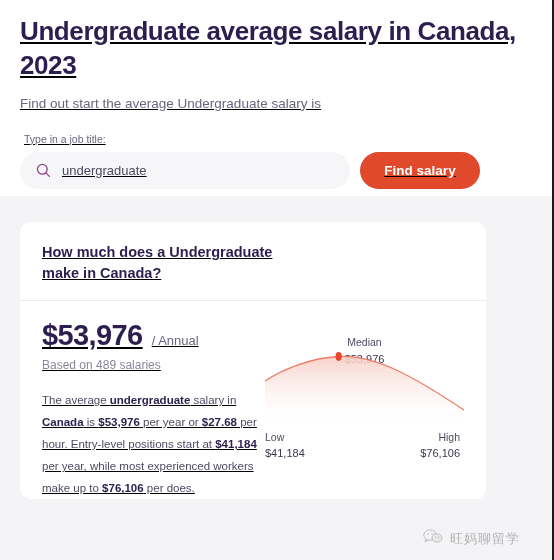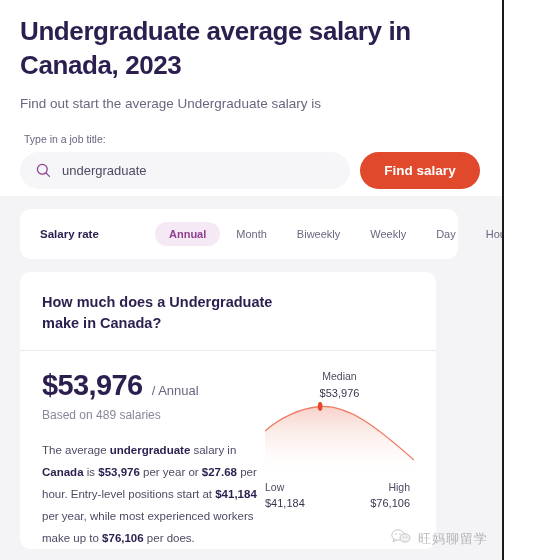--- a/index.html
+++ b/index.html
@@ -10,26 +10,27 @@
     overflow: hidden;
   }
 
   body {
     font-family: "Liberation Sans", sans-serif;
     background: #ffffff;
     position: relative;
   }
 
   #page {
-    width: 504px;
+    width: 554px;
     height: 560px;
     position: relative;
     background: #ffffff;
     border-right: 2px solid #1a1a1a;
     overflow: hidden;
+    text-decoration: underline;
   }
 
   
   .header {
     background: #ffffff;
     padding: 14px 20px 0 20px;
     height: 196px;
     position: relative;
   }
 
@@ -223,21 +224,21 @@
   }
 
   .chart-box {
     position: relative;
     width: 100%;
     height: 145px;
   }
 
   .median-label {
     position: absolute;
-    top: 0;
+    top: 16px;
     left: 50%;
     transform: translateX(-50%);
     text-align: center;
     line-height: 1.5;
   }
 
   .median-label .ml-name {
     font-size: 10.5px;
     color: #4e4a63;
     display: block;
@@ -277,21 +278,21 @@
 
   .foot-val {
     font-size: 11px;
     color: #3b3550;
     display: block;
   }
 
   
   .watermark {
     position: absolute;
-    right: 14px;
+    right: 32px;
     bottom: 12px;
     display: flex;
     align-items: center;
     gap: 7px;
     opacity: 0.42;
   }
 
   .wm-text {
     font-size: 13px;
     color: #555;
@@ -324,31 +325,20 @@
           <span class="search-value">undergraduate</span>
         </div>
 
         <button class="find-btn">Find salary</button>
       </div>
     </div>
   </div>
 
   <div class="body-area">
 
-    <div class="card rate-card">
-      <div class="rate-label">Salary rate</div>
-      <div class="rate-tabs">
-        <div class="rate-tab active">Annual</div>
-        <div class="rate-tab">Month</div>
-        <div class="rate-tab">Biweekly</div>
-        <div class="rate-tab">Weekly</div>
-        <div class="rate-tab">Day</div>
-        <div class="rate-tab">Hour</div>
-      </div>
-    </div>
 
     <div class="card result-card">
 
       <div class="result-head">
         <div class="result-head-title">How much does a Undergraduate make in Canada?</div>
       </div>
 
       <div class="result-body">
 
         <div class="result-left">

